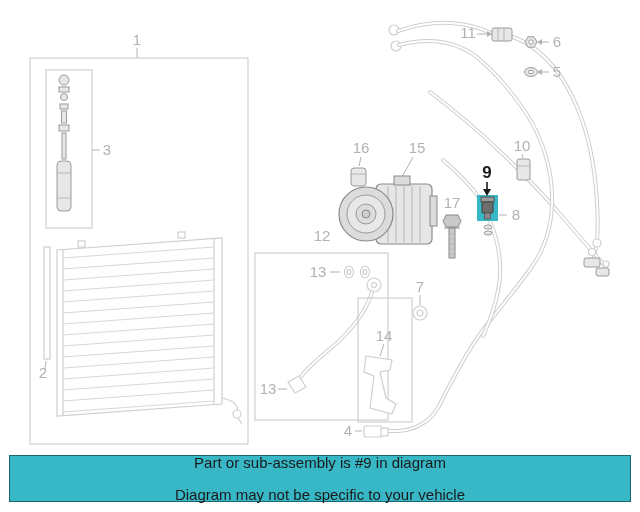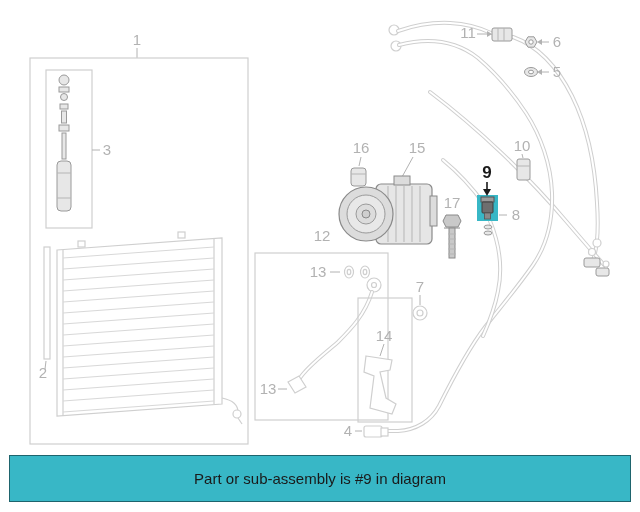--- a/index.html
+++ b/index.html
@@ -258,14 +258,15 @@
       <g>
         <line class="leader" x1="549" y1="72" x2="542" y2="72"></line>
         <polygon points="542,69 537,72 542,75" fill="#b2b2b2"></polygon>
       </g>
       <line class="leader" x1="507" y1="215" x2="499" y2="215"></line>
     </g>
   </svg>
 
   <div class="banner">
     <div>Part or sub-assembly is #9 in diagram</div>
+    <div>Diagram may not be specific to your vehicle</div>
   </div>
 </div>
 
 </body></html>

